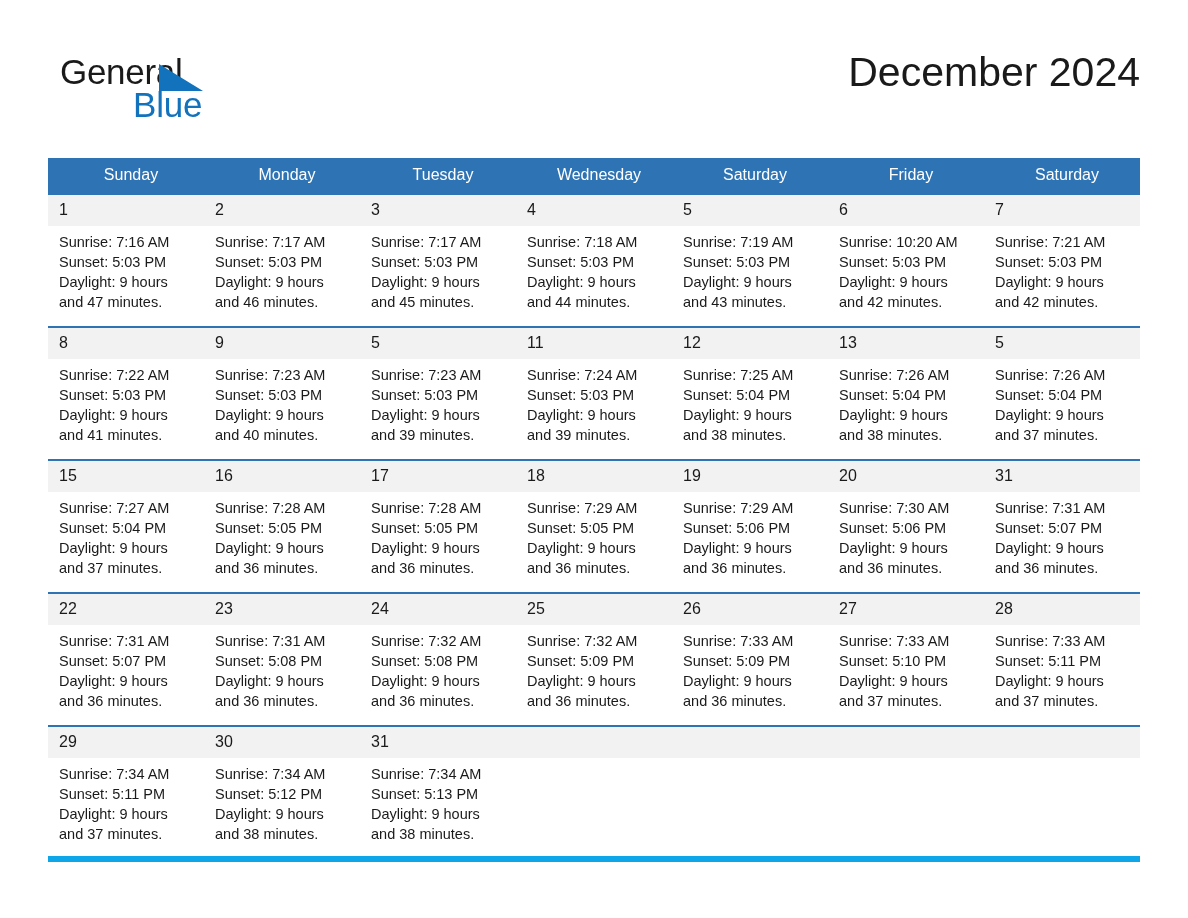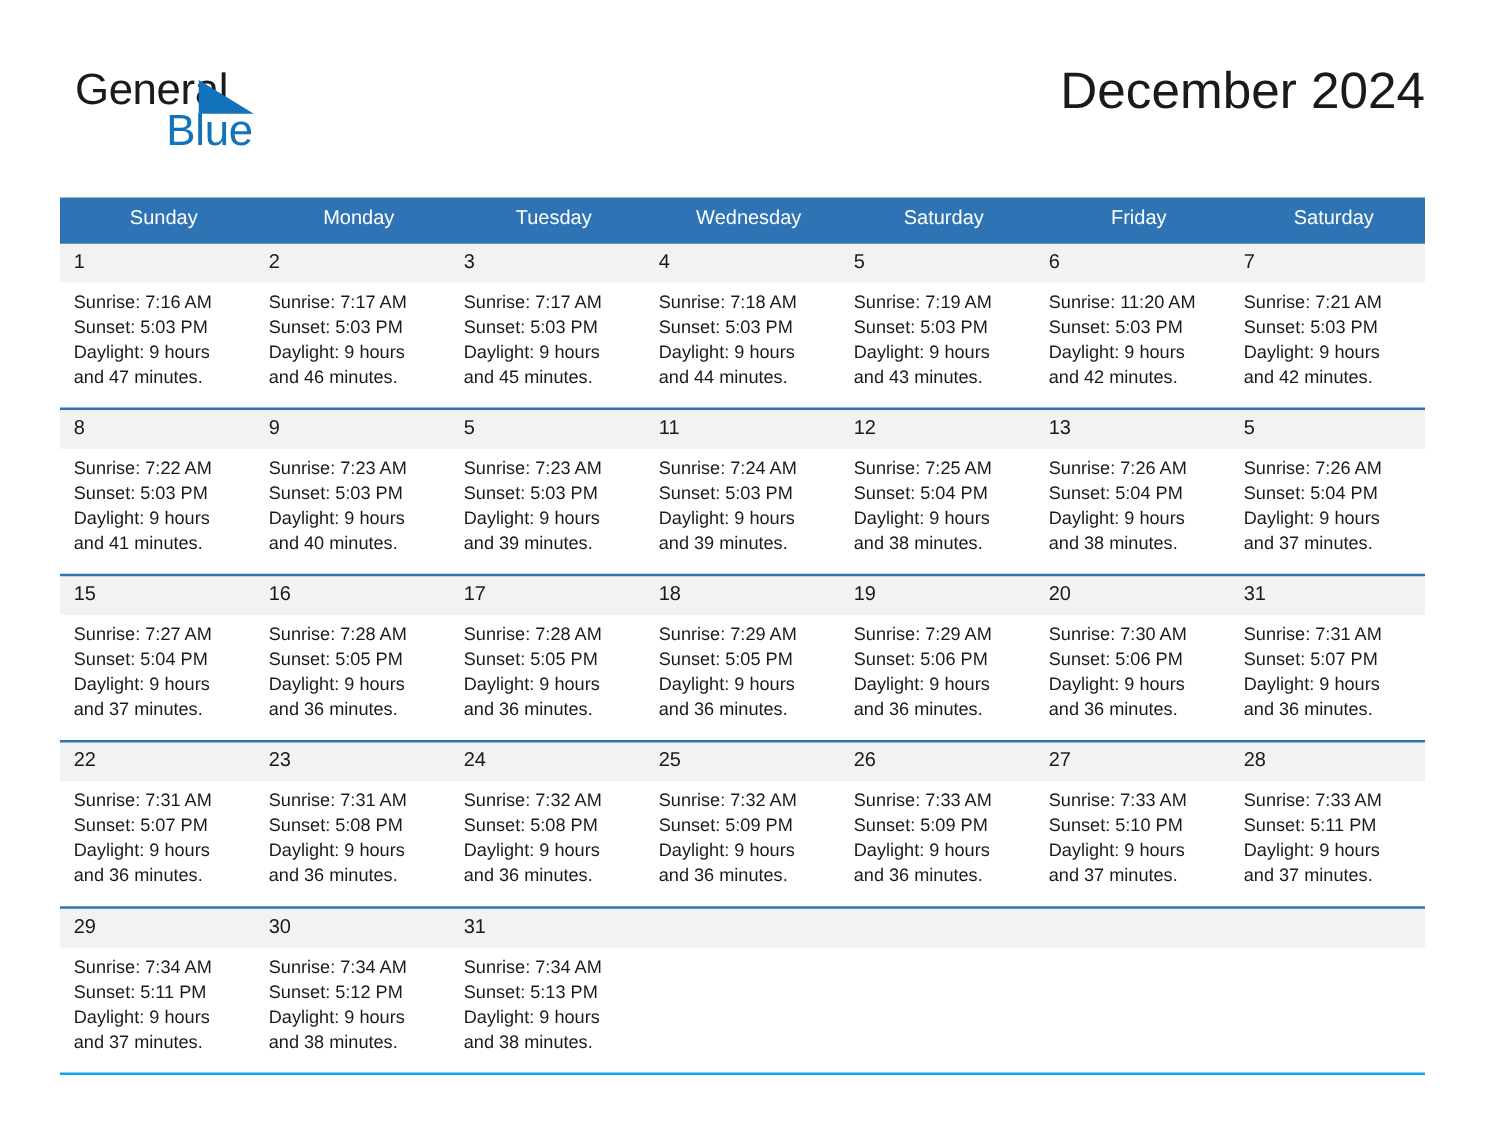--- a/index.html
+++ b/index.html
@@ -111,21 +111,21 @@
 
   tbody td {
     vertical-align: top;
     padding: 0;
     border: none;
     border-top: 2px solid #2E73B4;
     height: 133px;
     box-sizing: border-box;
   }
   tbody tr:last-child td {
-    border-bottom: 2px solid #0ea5e9;
+    border-bottom: 6px solid #0ea5e9;
   }
 
   .cell-inner {
     display: block;
     height: 100%;
   }
   .daynum {
     display: block;
     background: #F2F2F2;
     font-size: 16px;
@@ -235,21 +235,21 @@
                 <span>Sunset: 5:03 PM</span>
                 <span>Daylight: 9 hours</span>
                 <span>and 43 minutes.</span>
               </span>
             </span>
           </td>
         <td>
             <span class="cell-inner">
               <span class="daynum">6</span>
               <span class="info">
-                <span>Sunrise: 11:20 AM</span>
+                <span>Sunrise: 10:20 AM</span>
                 <span>Sunset: 5:03 PM</span>
                 <span>Daylight: 9 hours</span>
                 <span>and 42 minutes.</span>
               </span>
             </span>
           </td>
         <td>
             <span class="cell-inner">
               <span class="daynum">7</span>
               <span class="info">

